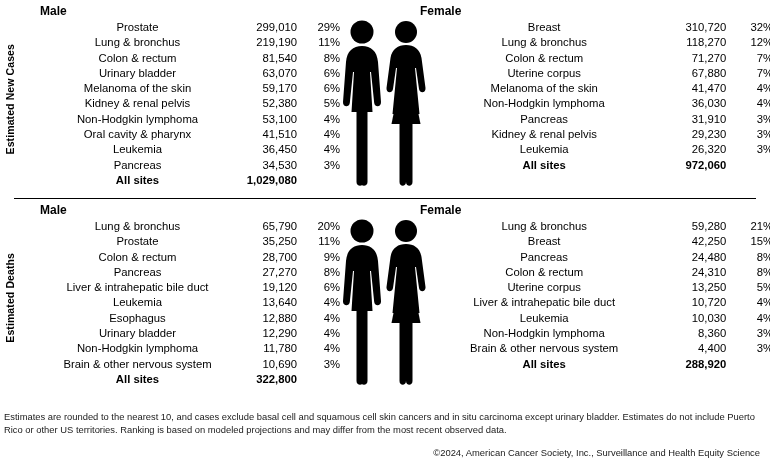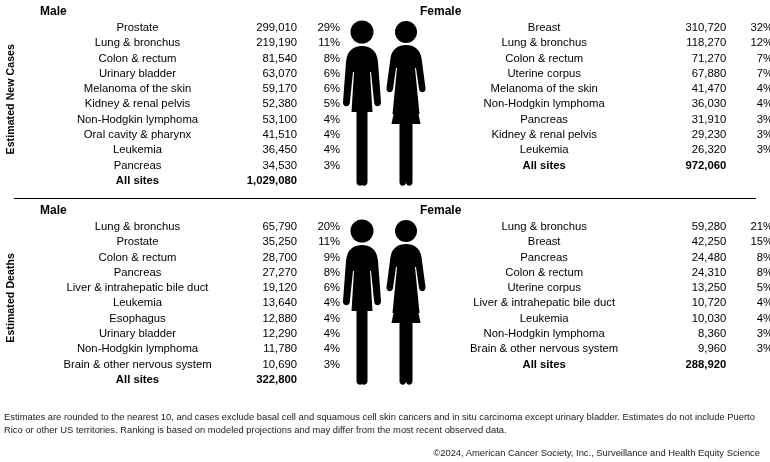--- a/index.html
+++ b/index.html
@@ -392,21 +392,21 @@
               <td class="num">10,030</td>
               <td class="pct">4%</td>
             </tr>
           <tr>
               <td class="site">Non-Hodgkin lymphoma</td>
               <td class="num">8,360</td>
               <td class="pct">3%</td>
             </tr>
           <tr>
               <td class="site">Brain &amp; other nervous system</td>
-              <td class="num">9,960</td>
+              <td class="num">4,400</td>
               <td class="pct">3%</td>
             </tr>
           <tr class="total">
               <td class="site">All sites</td>
               <td class="num">288,920</td>
               <td class="pct"></td>
             </tr>
         </tbody>
       </table>
     </div>

